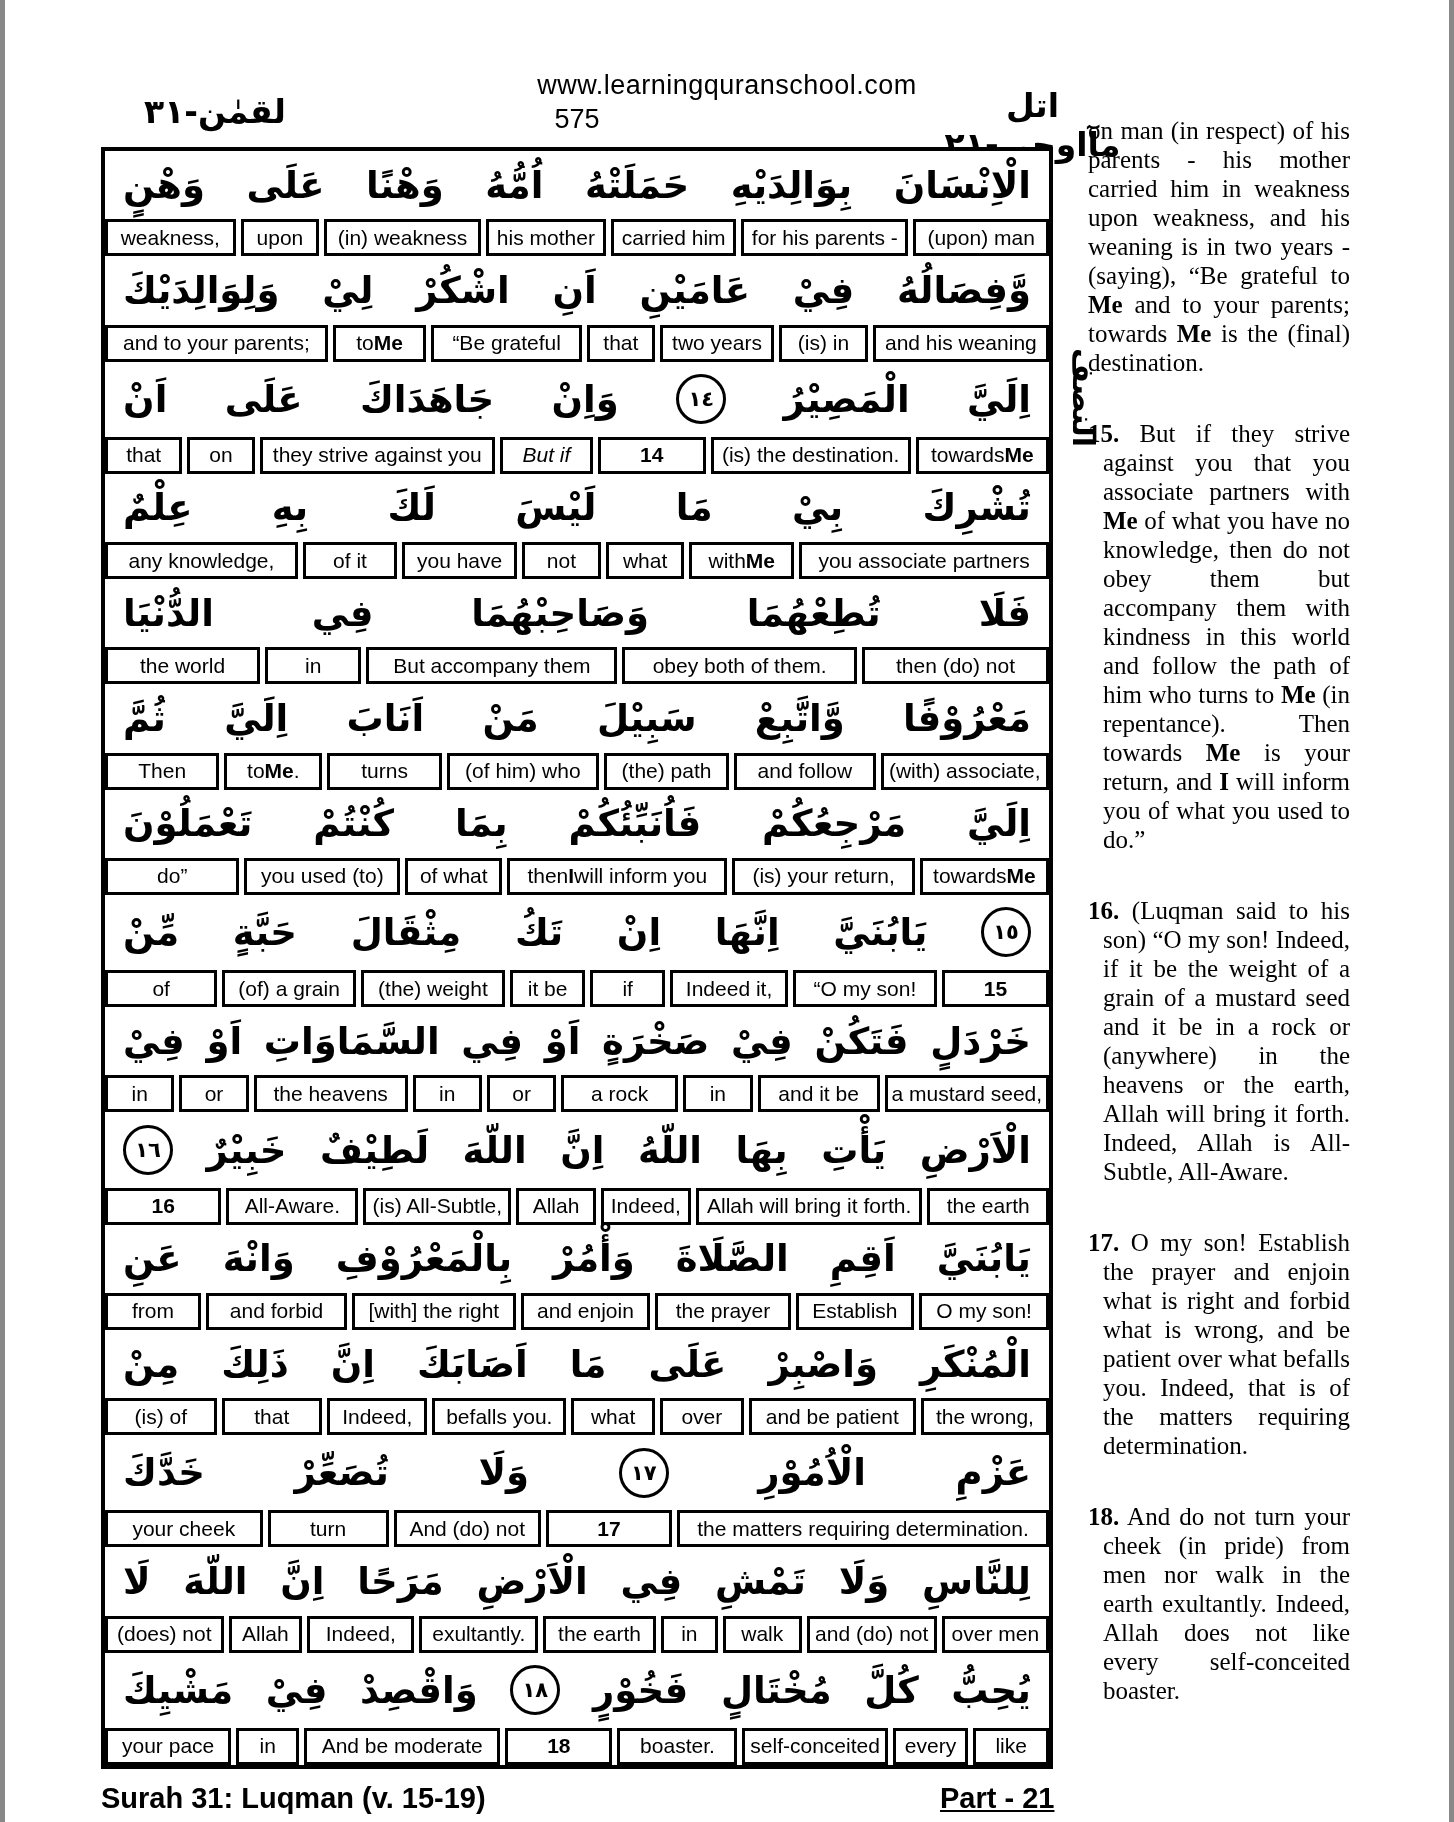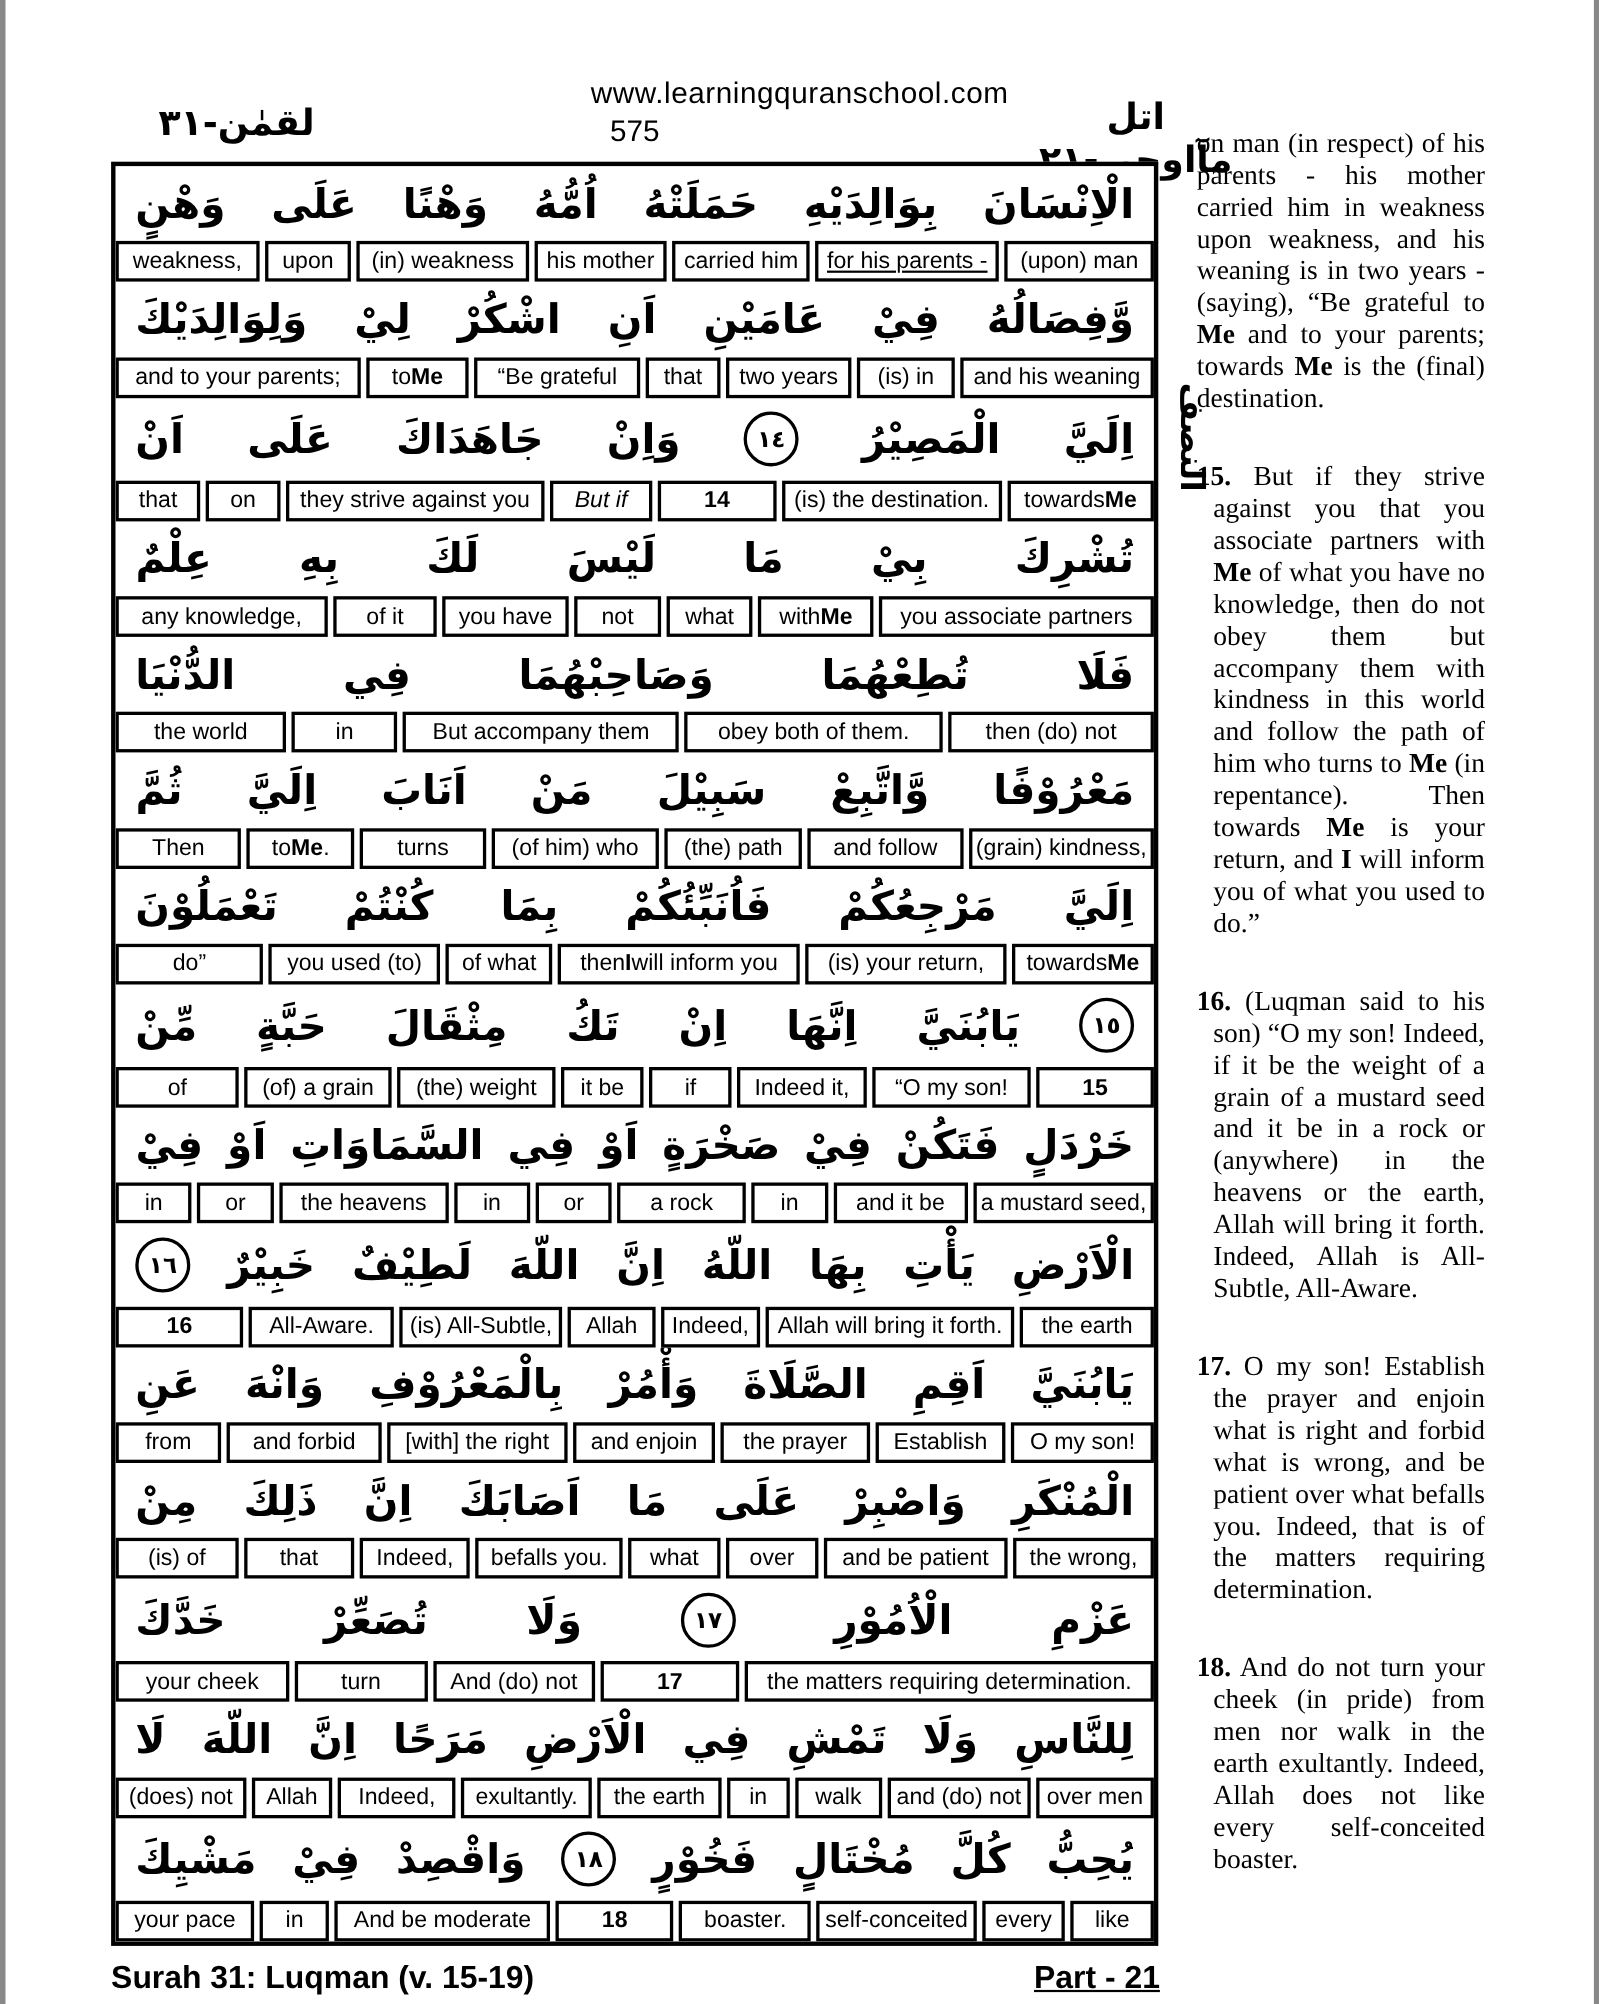--- a/index.html
+++ b/index.html
@@ -66,21 +66,21 @@
         <span class="aword">وَهْنًا</span>
         <span class="aword">عَلَى</span>
         <span class="aword">وَهْنٍ</span>
       </div>
       <div class="english-strip">
         <div class="ecell" style="flex-grow: 120;">weakness,</div>
         <div class="ecell" style="flex-grow: 70;">upon</div>
         <div class="ecell" style="flex-grow: 145;">(in) weakness</div>
         <div class="ecell" style="flex-grow: 110;">his mother</div>
         <div class="ecell" style="flex-grow: 115;">carried him</div>
-        <div class="ecell" style="flex-grow: 155; text-decoration: underline;">for his parents -</div>
+        <div class="ecell" style="flex-grow: 155;">for his parents -</div>
         <div class="ecell" style="flex-grow: 125;">(upon) man</div>
       </div>
       <div class="arabic-row">
         <span class="aword">وَّفِصَالُهُ</span>
         <span class="aword">فِيْ</span>
         <span class="aword">عَامَيْنِ</span>
         <span class="aword">اَنِ</span>
         <span class="aword">اشْكُرْ</span>
         <span class="aword">لِيْ</span>
         <span class="aword">وَلِوَالِدَيْكَ</span>
@@ -155,21 +155,21 @@
         <span class="aword">اِلَيَّ</span>
         <span class="aword">ثُمَّ</span>
       </div>
       <div class="english-strip">
         <div class="ecell" style="flex-grow: 100;">Then</div>
         <div class="ecell" style="flex-grow: 85;">to <b>Me</b>.</div>
         <div class="ecell" style="flex-grow: 100;">turns</div>
         <div class="ecell" style="flex-grow: 135;">(of him) who</div>
         <div class="ecell" style="flex-grow: 110;">(the) path</div>
         <div class="ecell" style="flex-grow: 125;">and follow</div>
-        <div class="ecell" style="flex-grow: 150;">(grain) kindness,</div>
+        <div class="ecell" style="flex-grow: 150;">(with) associate,</div>
       </div>
       <div class="arabic-row">
         <span class="aword">اِلَيَّ</span>
         <span class="aword">مَرْجِعُكُمْ</span>
         <span class="aword">فَاُنَبِّئُكُمْ</span>
         <span class="aword">بِمَا</span>
         <span class="aword">كُنْتُمْ</span>
         <span class="aword">تَعْمَلُوْنَ</span>
       </div>
       <div class="english-strip">

